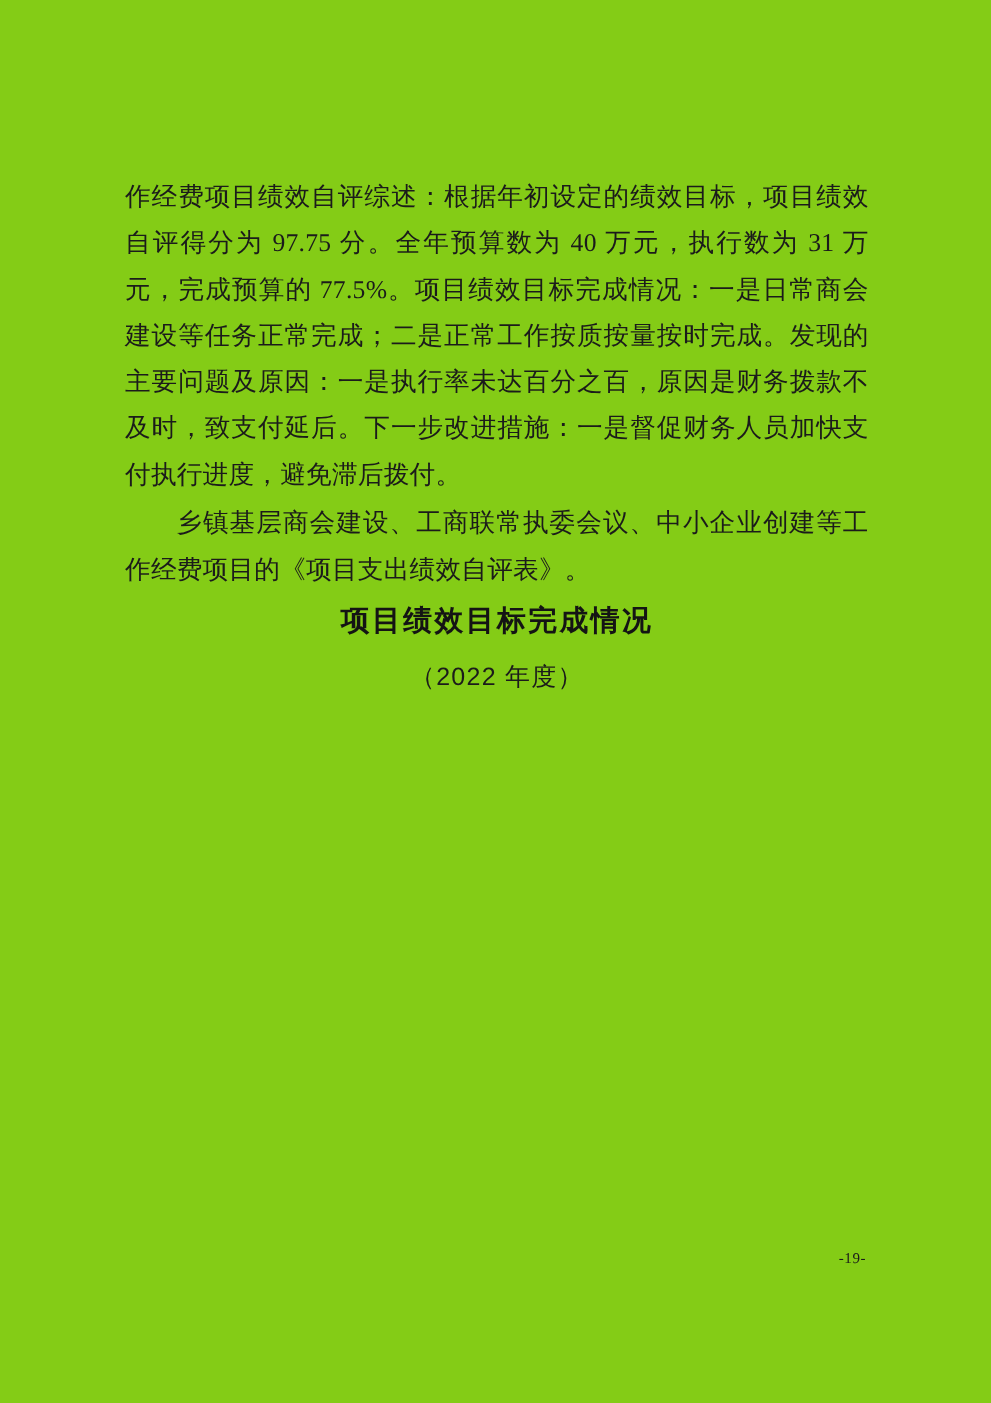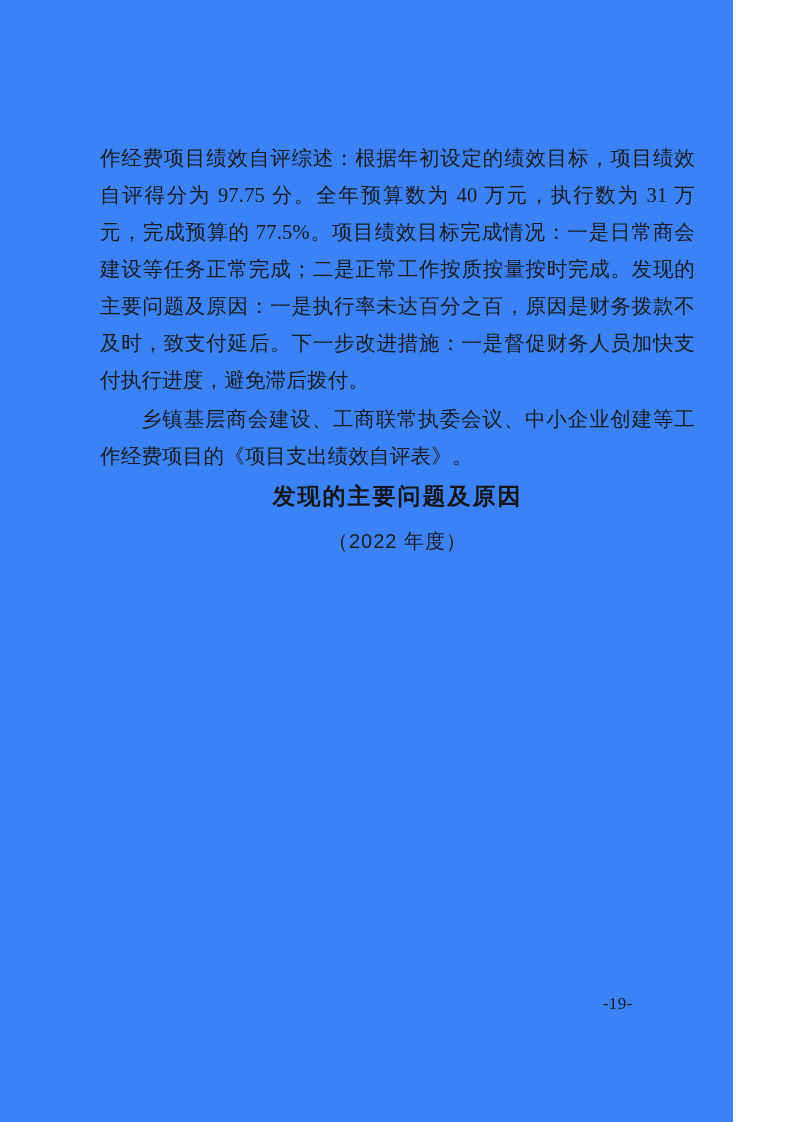--- a/index.html
+++ b/index.html
@@ -12,23 +12,23 @@
     height: 1122px;
     position: relative;
     font-family: "Liberation Serif", "DejaVu Serif", serif;
     color: #1a1a1a;
     overflow: hidden;
   }
   .page {
     position: absolute;
     left: 0;
     top: 0;
-    width: 733px;
+    width: 793px;
     height: 1122px;
-    background: #3b82f6;
+    background: #84cc16;
   }
   .content {
     position: absolute;
     left: 100px;
     top: 140px;
     width: 595px;
   }
   .body-text {
     font-size: 20.5px;
     line-height: 37px;
@@ -58,30 +58,30 @@
     font-size: 20px;
     text-align: center;
     letter-spacing: 1px;
     color: #1b1b1b;
     font-family: "Liberation Sans", sans-serif;
   }
   .page-number {
     position: absolute;
     right: 100px;
     bottom: 108px;
-    font-size: 17px;
+    font-size: 12px;
     color: #1b1b1b;
     letter-spacing: 0.5px;
     font-family: "Liberation Serif", "DejaVu Serif", serif;
   }
 </style>
 </head>
 <body>
 
 <div class="page">
   <div class="content">
     <p class="body-text">作经费项目绩效自评综述：根据年初设定的绩效目标，项目绩效自评得分为 97.75 分。全年预算数为 40 万元，执行数为 31 万元，完成预算的 77.5%。项目绩效目标完成情况：一是日常商会建设等任务正常完成；二是正常工作按质按量按时完成。发现的主要问题及原因：一是执行率未达百分之百，原因是财务拨款不及时，致支付延后。下一步改进措施：一是督促财务人员加快支付执行进度，避免滞后拨付。</p>
     <p class="body-text para-indent para-gap">乡镇基层商会建设、工商联常执委会议、中小企业创建等工作经费项目的《项目支出绩效自评表》。</p>
-    <div class="doc-title">发现的主要问题及原因</div>
+    <div class="doc-title">项目绩效目标完成情况</div>
     <div class="doc-subtitle">（2022 年度）</div>
   </div>
   <div class="page-number">-19-</div>
 </div>
 
 </body></html>

